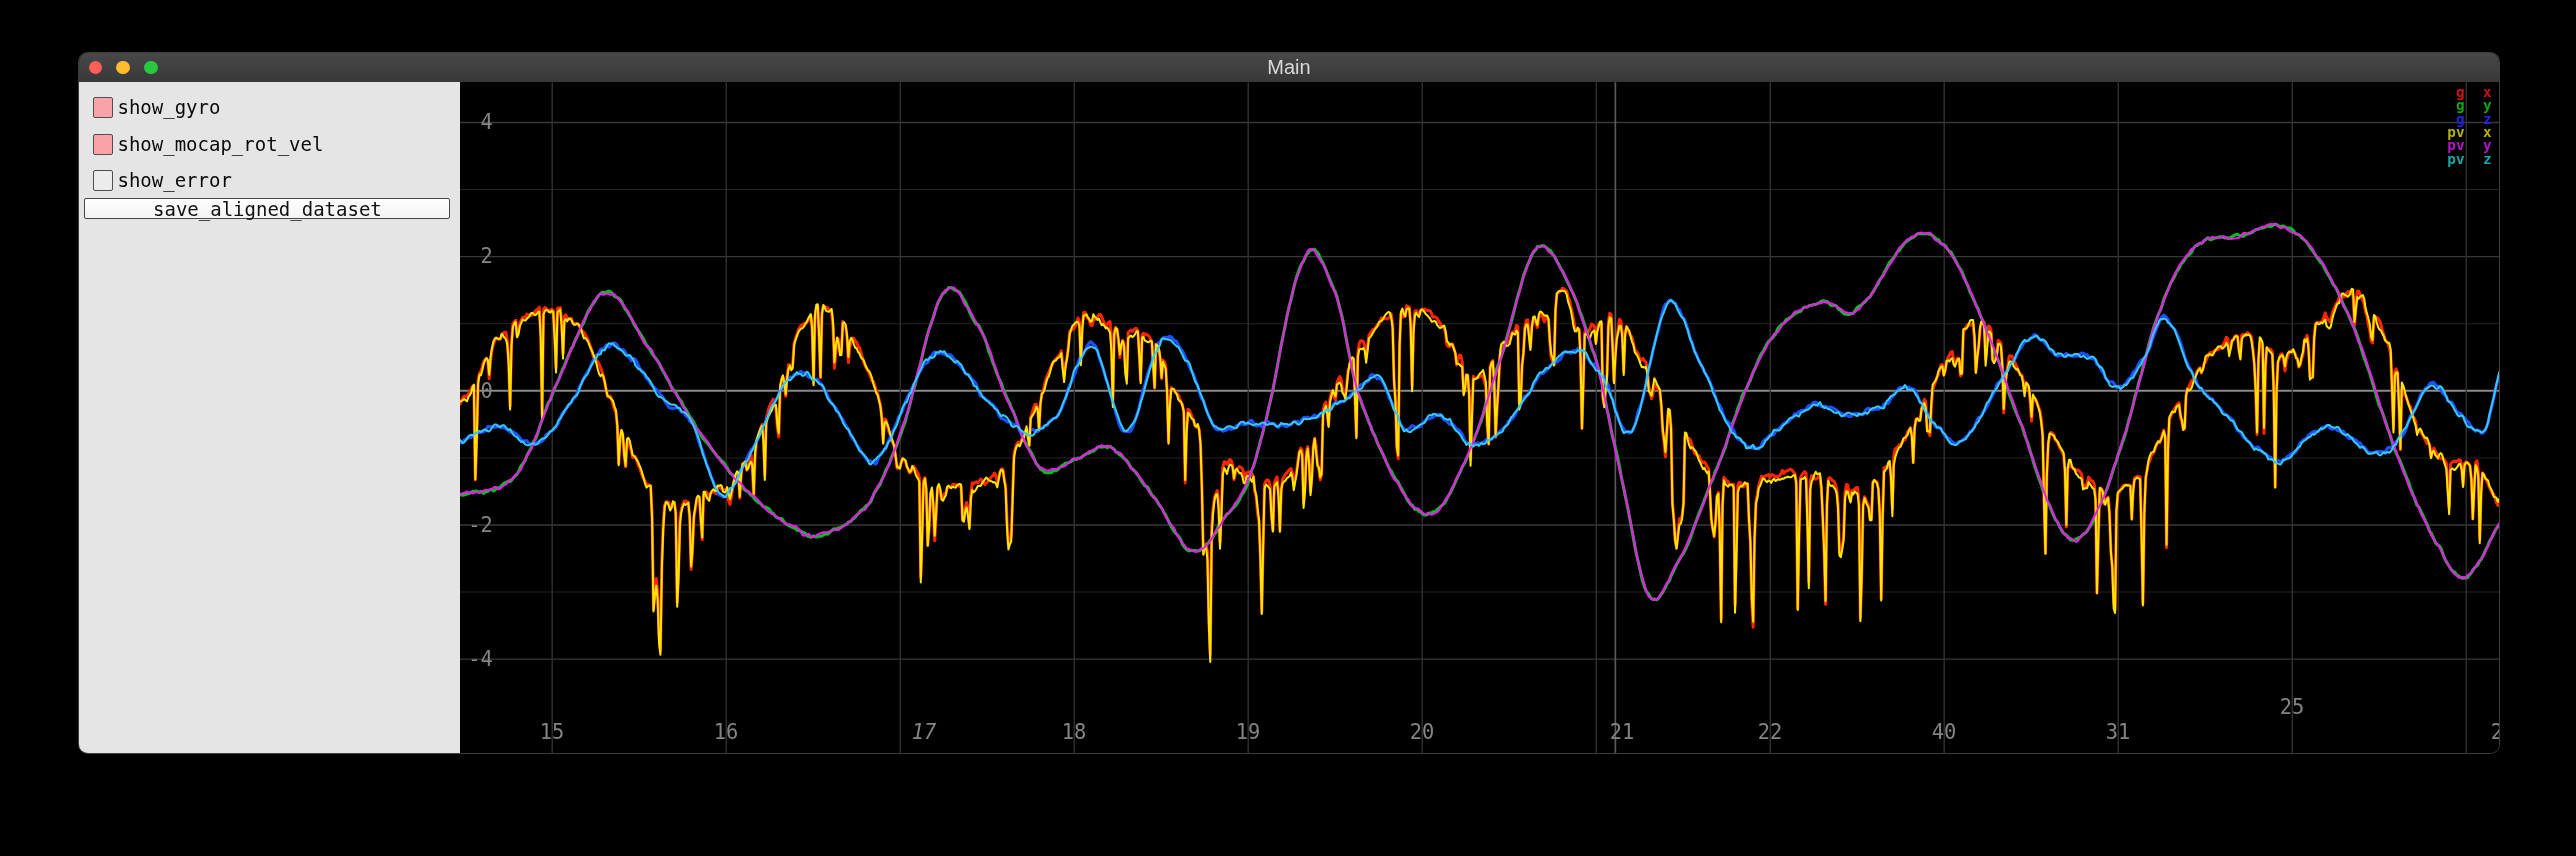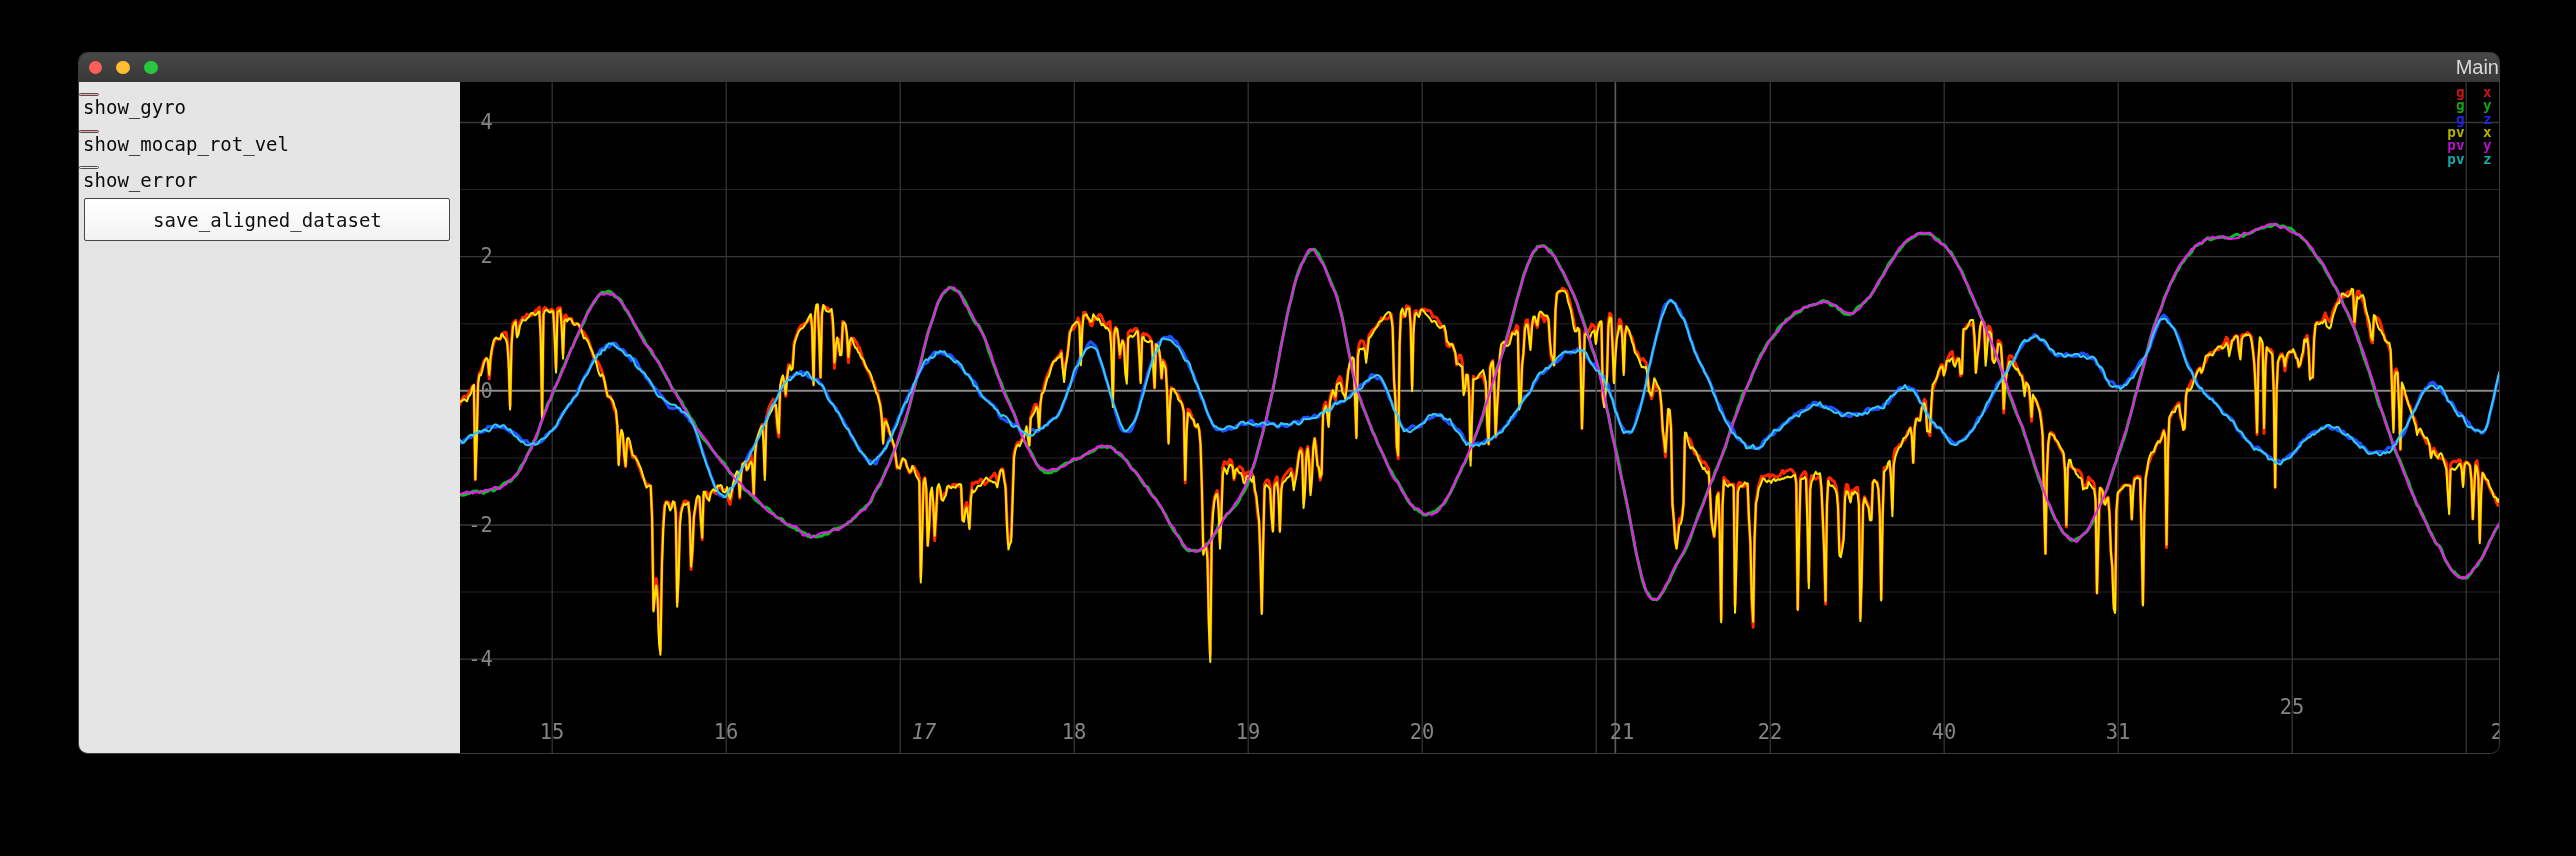--- a/index.html
+++ b/index.html
@@ -6,28 +6,28 @@
   .stage{position:relative;width:2576px;height:857px;background:#000;overflow:hidden;
          font-family:"DejaVu Sans Mono",monospace;}
   .window{position:absolute;left:78px;top:52px;width:2422px;height:702px;
           background:#000;border-radius:9.5px;border:0.7px solid #3d3d3d;overflow:hidden;
           box-sizing:border-box;}
   .titlebar{position:absolute;left:0;top:0;width:100%;height:29px;
             background:linear-gradient(#484848,#383838);border-bottom:0.7px solid #242424;}
   .lights{position:absolute;left:9.5px;top:7.5px;display:flex;gap:14.3px;}
   .light{width:13.6px;height:13.6px;border-radius:50%;}
   .title{position:absolute;left:0;top:0;width:100%;height:29px;line-height:29px;
-         text-align:right;color:#d9d9d9;font-size:20px;
+         text-align:center;color:#d9d9d9;font-size:20px;
          font-family:"Liberation Sans",sans-serif;}
   .sidebar{position:absolute;left:0;top:29px;width:381px;height:674px;background:#e5e5e5;}
-  .cbrow{position:absolute;left:0;display:flex;align-items:flex-start;height:24.5px;flex-direction:column;}
+  .cbrow{position:absolute;left:14px;display:flex;align-items:flex-end;height:24.5px;}
   .cbbox{width:20.4px;height:20.4px;border:1.4px solid #4f4f4f;border-radius:2px;
          background:#ececec;box-sizing:border-box;}
   .cblabel{margin-left:4.1px;font-size:19px;color:#0a0a0a;white-space:pre;}
-  .btn{position:absolute;left:5.4px;top:116px;width:366px;height:43px;
+  .btn{position:absolute;left:5.4px;top:116px;width:366px;height:21px;
        background:linear-gradient(#ffffff,#f3f3f3);border:1.4px solid #474747;border-radius:2px;
        font-size:19px;color:#111;font-family:"DejaVu Sans Mono",monospace;
        display:flex;align-items:center;justify-content:center;box-sizing:border-box;}
   .plot{position:absolute;left:381px;top:29px;width:2041px;height:674px;background:#000;}
   .plot svg{position:absolute;left:0;top:0;}
   .ylabels span{position:absolute;width:41px;text-align:right;color:#848484;font-size:20.4px;
                 transform:translateY(-50%);}
   .xlabels span{position:absolute;transform:translateX(-50%);color:#848484;font-size:20.4px;text-align:right;}
   .legend{position:absolute;top:4.1px;line-height:13.3px;text-align:right;font-weight:700;
           font-size:14.3px;}

